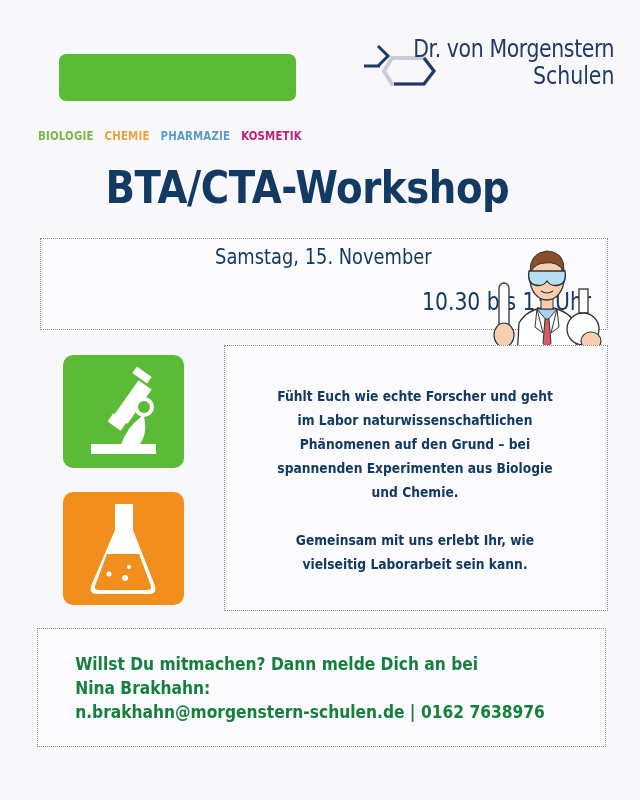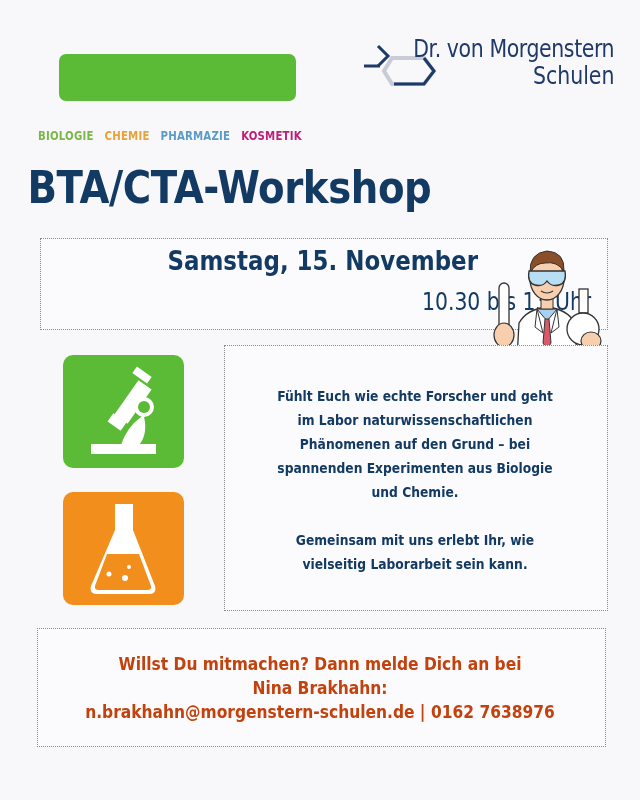--- a/index.html
+++ b/index.html
@@ -8,43 +8,43 @@
   .abs { position:absolute; }
   .green-bar { left:59px; top:54px; width:237px; height:47px; background:#5bbb36; border-radius:7px; }
   .logo { left:364px; top:34px; width:250px; height:60px; }
   .logo-text1 { position:absolute; right:0; top:0; font-size:25px; color:#1f3a68; letter-spacing:-0.5px; white-space:nowrap;
                 font-family:"DejaVu Sans", sans-serif; font-weight:normal; transform:scaleX(0.82); transform-origin:right top; }
   .logo-text2 { position:absolute; right:0; top:27px; font-size:25px; color:#1f3a68; white-space:nowrap;
                 font-family:"DejaVu Sans", sans-serif; transform:scaleX(0.82); transform-origin:right top; }
   .logo-mark { position:absolute; left:0; top:10px; }
   .cats { left:38px; top:129px; font-size:12px; font-weight:bold; letter-spacing:0.2px; display:flex; gap:13px;
           font-family:"DejaVu Sans", sans-serif; transform:scaleX(0.85); transform-origin:left top; }
-  .title { left:0; width:537px; top:162px; text-align:left; font-size:44px; font-weight:bold; color:#133a63;
+  .title { left:0; width:537px; top:162px; text-align:right; font-size:44px; font-weight:bold; color:#133a63;
            font-family:"DejaVu Sans", sans-serif; letter-spacing:-0.5px; }
   .title span { display:inline-block; transform:scaleX(0.88); }
   .box { border:1px dotted #8a8a8a; background:#fbfbfd; }
   .date-box { left:40px; top:238px; width:566px; height:90px; }
-  .date { left:40px; width:566px; top:245px; text-align:center; font-size:27px; font-weight:bold; color:#133a63;
+  .date { left:40px; width:566px; top:245px; text-align:center; font-size:21px; font-weight:normal; color:#133a63;
           font-family:"DejaVu Sans", sans-serif; }
   .date span, .time span { display:inline-block; transform:scaleX(0.85); }
   .time { left:40px; width:566px; top:288px; text-align:right; font-size:24px; color:#133a63;
           font-family:"DejaVu Sans", sans-serif; }
   .scientist { left:487px; top:243px; width:120px; height:116px; }
   .icon-tile { left:63px; width:121px; height:113px; border-radius:10px; }
   .tile-green { top:355px; background:#5bbb36; }
   .tile-orange { top:492px; background:#f28e1c; }
   .desc-box { left:224px; top:345px; width:382px; height:264px; }
   .desc { left:224px; width:382px; top:384px; text-align:center; font-size:14px; font-weight:bold; line-height:24px;
           color:#133a63; font-family:"DejaVu Sans", sans-serif; }
   .desc p { margin:0; }
   .desc p + p { margin-top:24px; }
   .desc .inner { display:inline-block; transform:scaleX(0.88); width:390px; margin-left:-4px; }
   .contact-box { left:37px; top:628px; width:567px; height:117px; }
-  .contact { left:37px; width:567px; top:652px; text-align:center; font-size:18px; font-weight:bold; line-height:24px;
-             color:#c2410c; font-family:"DejaVu Sans", sans-serif; }
+  .contact { left:37px; width:567px; top:652px; text-align:left; font-size:18px; font-weight:bold; line-height:24px;
+             color:#15803d; font-family:"DejaVu Sans", sans-serif; }
   .contact .inner { display:inline-block; transform:scaleX(0.86); white-space:nowrap; }
   .contact div div { }
 </style>
 </head>
 <body>
 
 <div class="abs green-bar"></div>
 
 <div class="abs logo">
   <svg class="logo-mark" width="80" height="45" viewBox="0 0 80 45">

